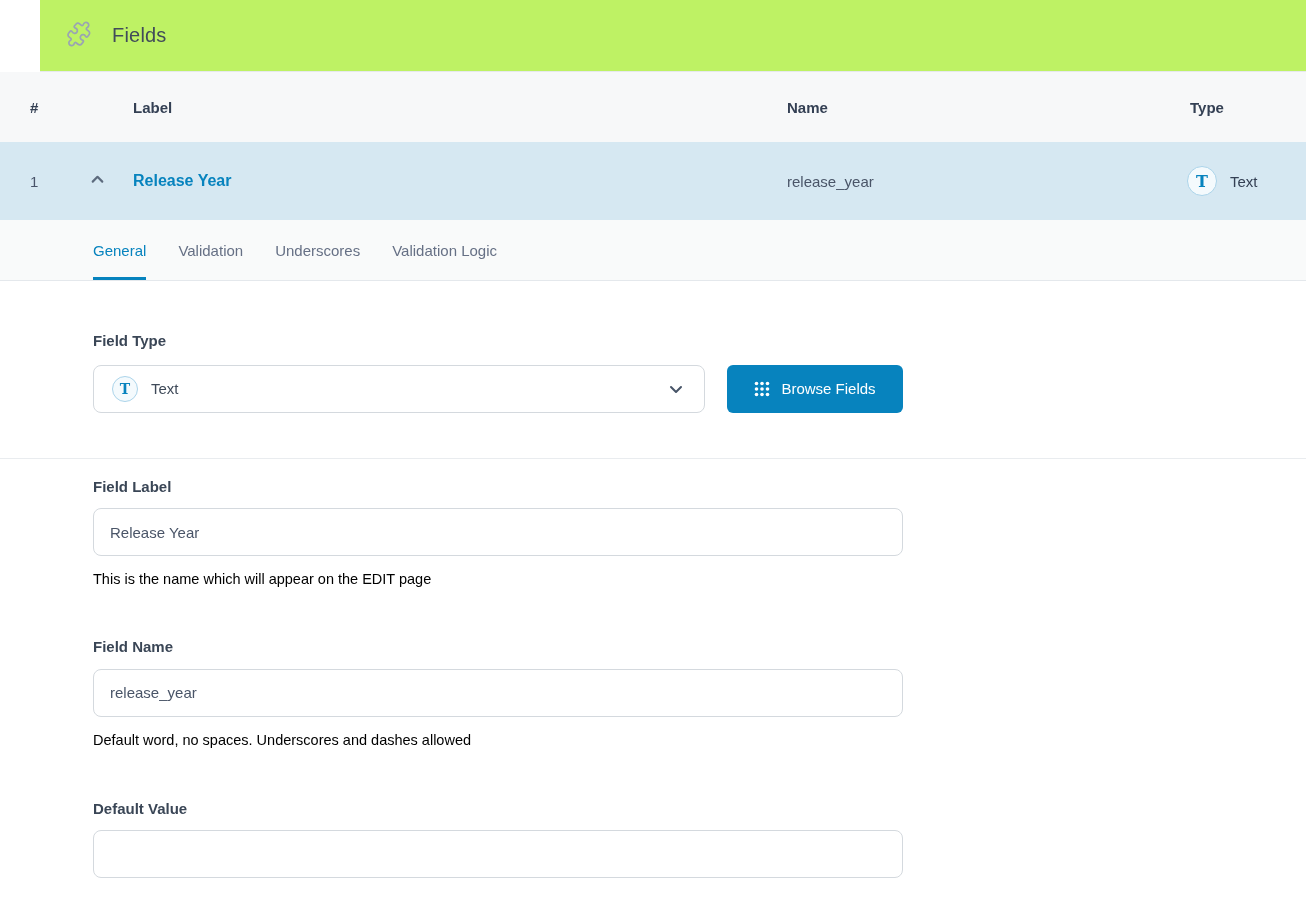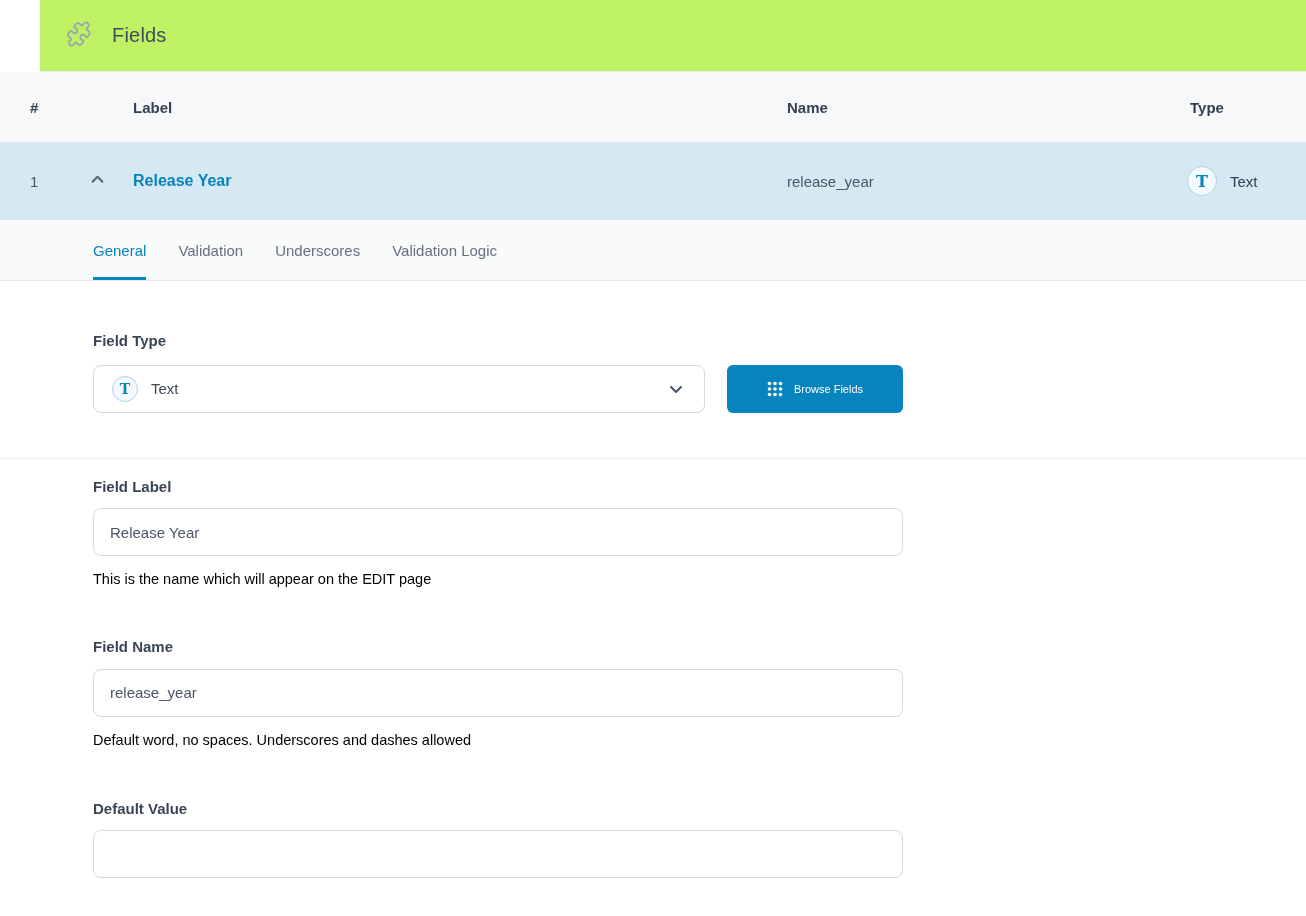--- a/index.html
+++ b/index.html
@@ -83,21 +83,21 @@
     display: flex; align-items: center; padding: 0 18px; cursor: pointer;
   }
   .select-box .type-circle.sm { width: 26px; height: 26px; font-size: 14px; }
   .select-value { margin-left: 13px; flex: 1; font-size: 15px; color: #3f4a59; }
   .select-box .chev { color: #475467; display: flex; align-items: center; }
 
   .browse-btn {
     width: 176px; height: 48px; border: none; border-radius: 6px;
     background: #0783be; color: #ffffff; cursor: pointer;
     display: flex; align-items: center; justify-content: center; gap: 11px;
-    font-family: "Liberation Sans", sans-serif; font-size: 11px; font-weight: 500;
+    font-family: "Liberation Sans", sans-serif; font-size: 15px; font-weight: 500;
   }
 
   .section-divider {
     border: none; height: 1px; background: #e9ecef;
     margin: 45px 0 0 -93px; width: 1306px;
   }
 
   .fl-label { padding-top: 20px; }
   .fn-label { padding-top: 52px; }
   .dv-label { padding-top: 53px; }

